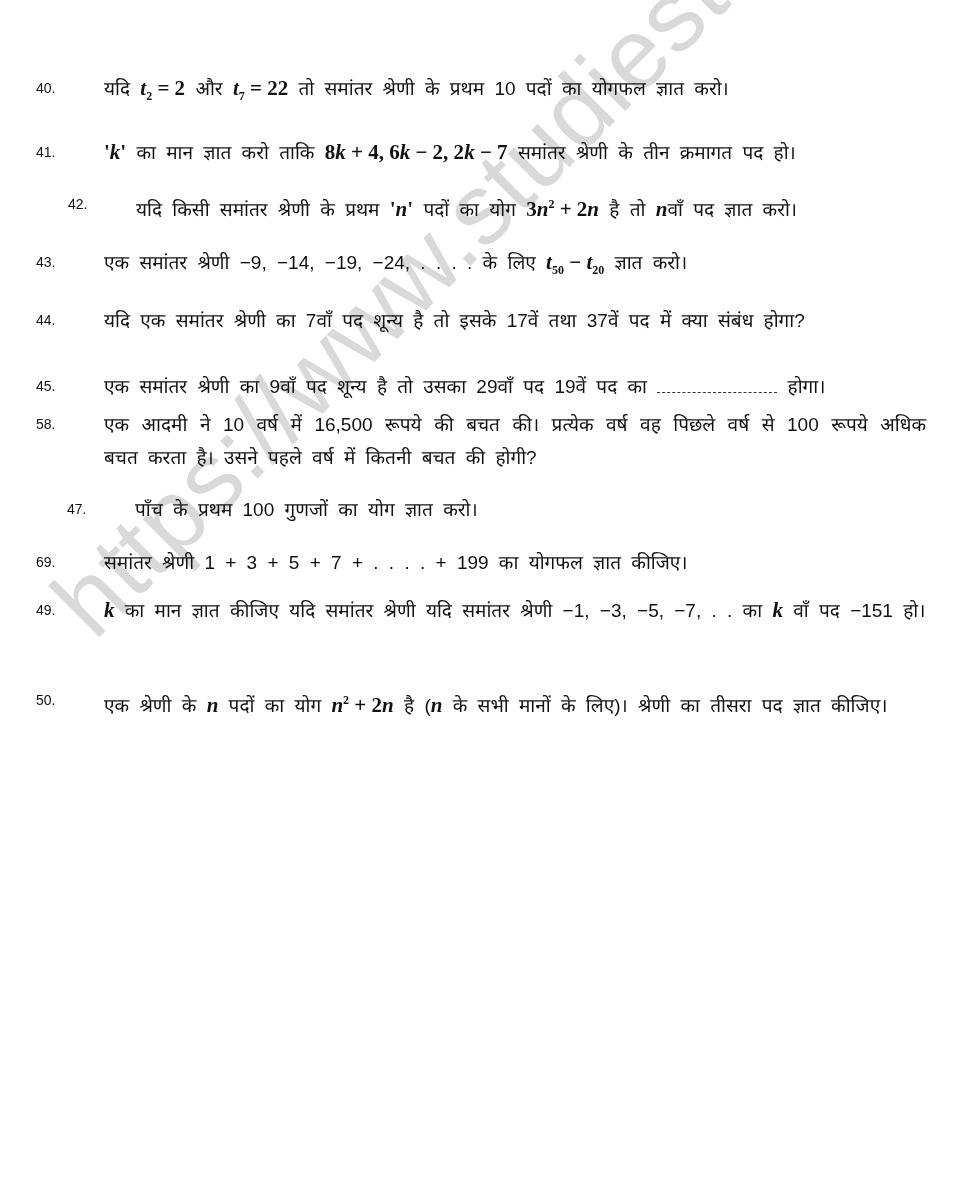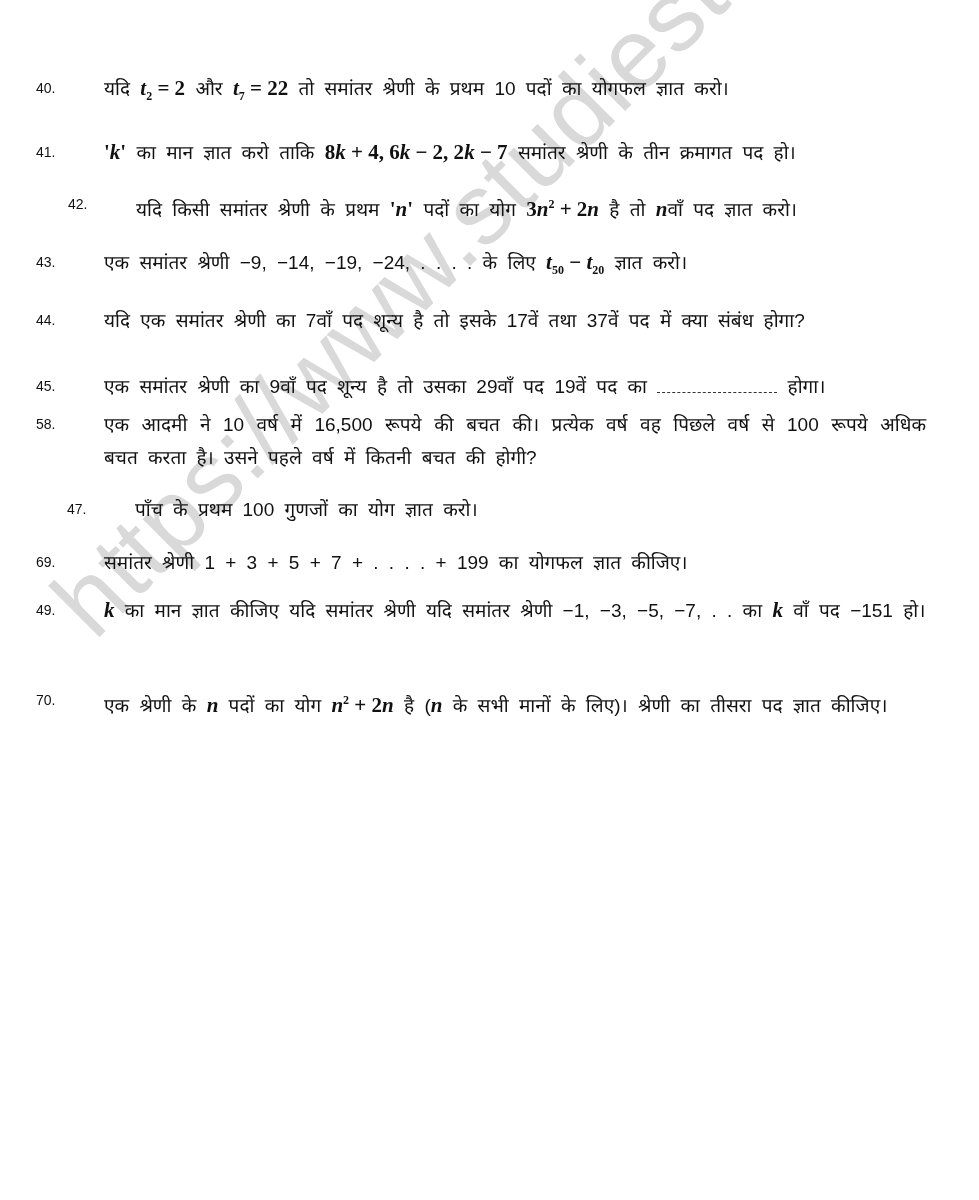--- a/index.html
+++ b/index.html
@@ -163,21 +163,21 @@
       <span class="num">49.</span>
       <div class="text">
         <span class="math">k</span>
         <span>का मान ज्ञात कीजिए यदि समांतर श्रेणी यदि समांतर श्रेणी −1, −3, −5, −7, . . का</span>
         <span class="math">k</span>
         <span>वाँ पद −151 हो।</span>
       </div>
     </div>
 
     <div class="q" style="top:684px;">
-      <span class="num">70.</span>
+      <span class="num">50.</span>
       <div class="text">
         <span>एक श्रेणी के</span>
         <span class="math">n</span>
         <span>पदों का योग</span>
         <span class="math">n<sup>2</sup> <span class="up">+ 2</span>n</span>
         <span>है (</span><span class="math">n</span>
         <span>के सभी मानों के लिए)। श्रेणी का तीसरा पद ज्ञात कीजिए।</span>
       </div>
     </div>
 

